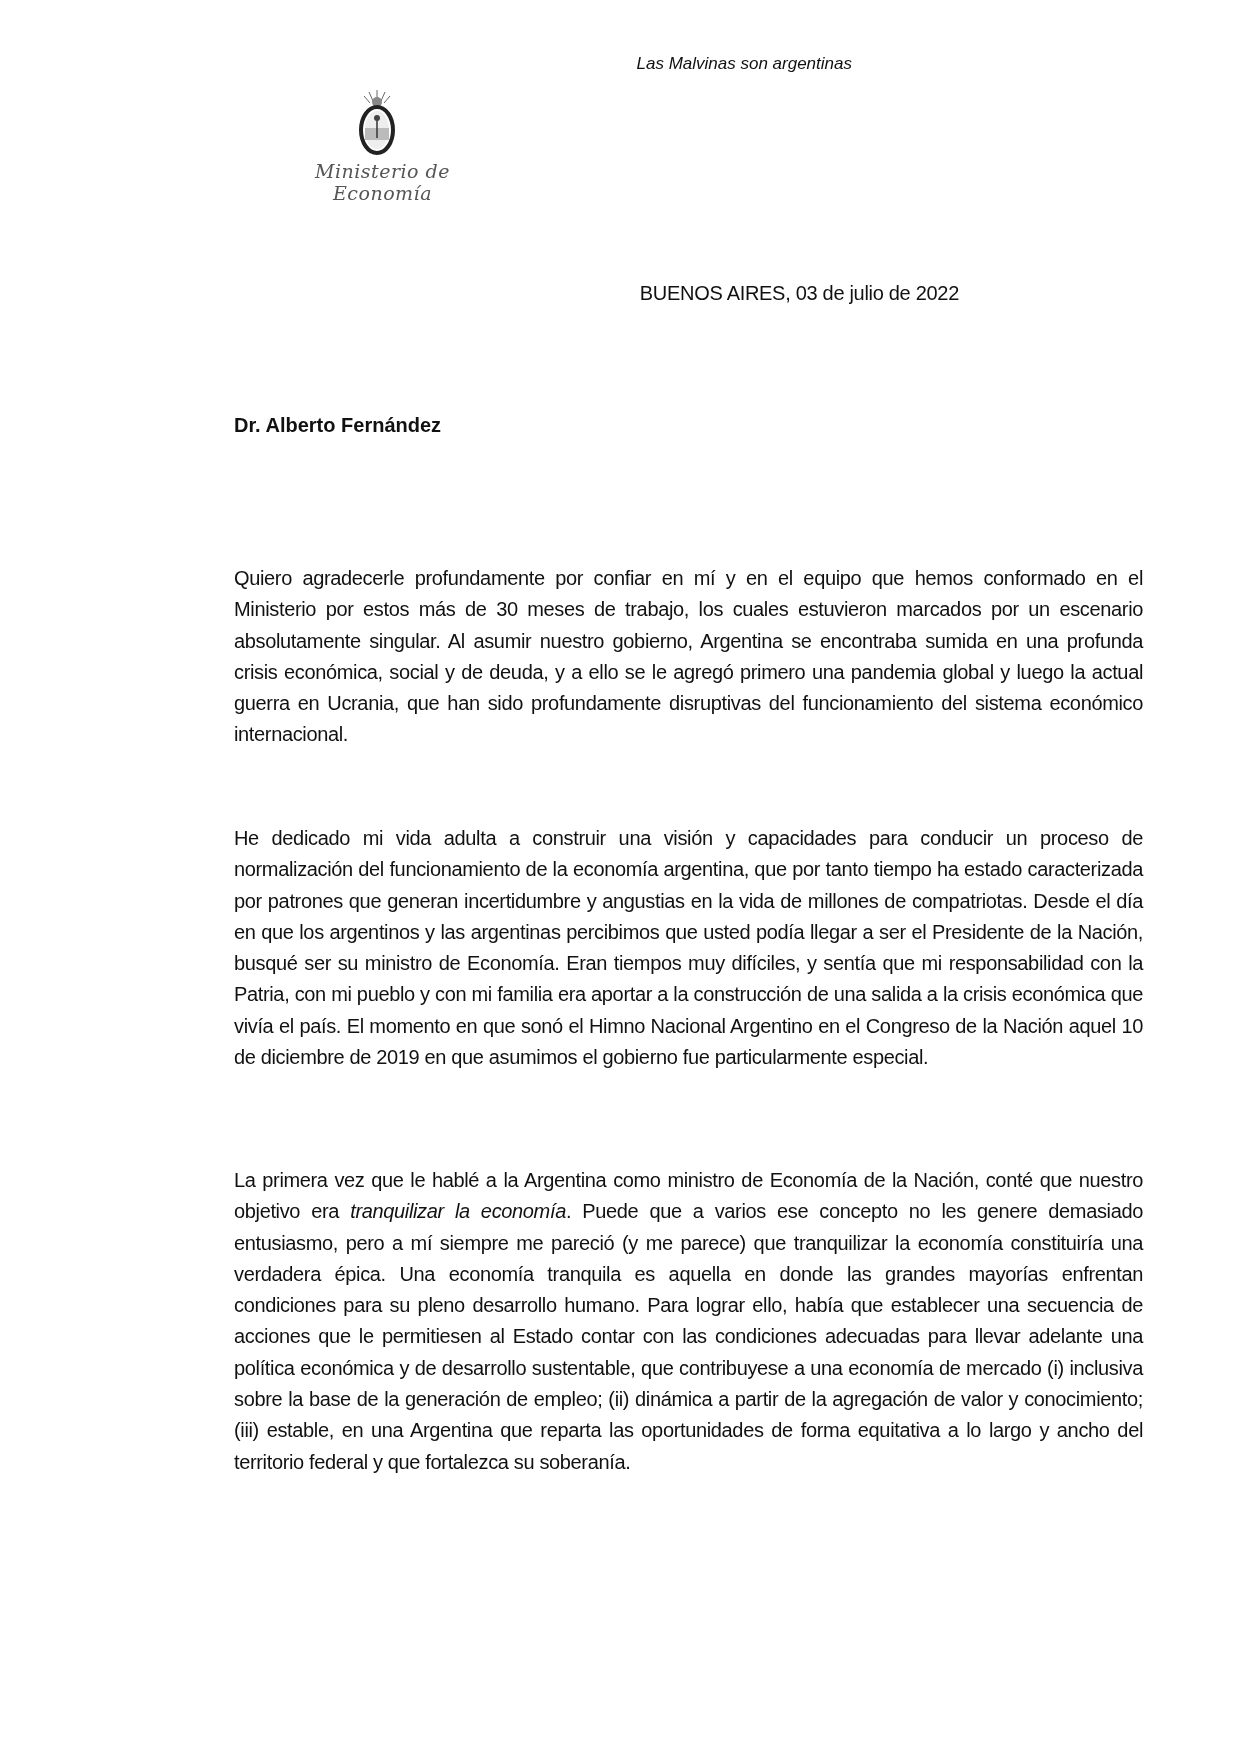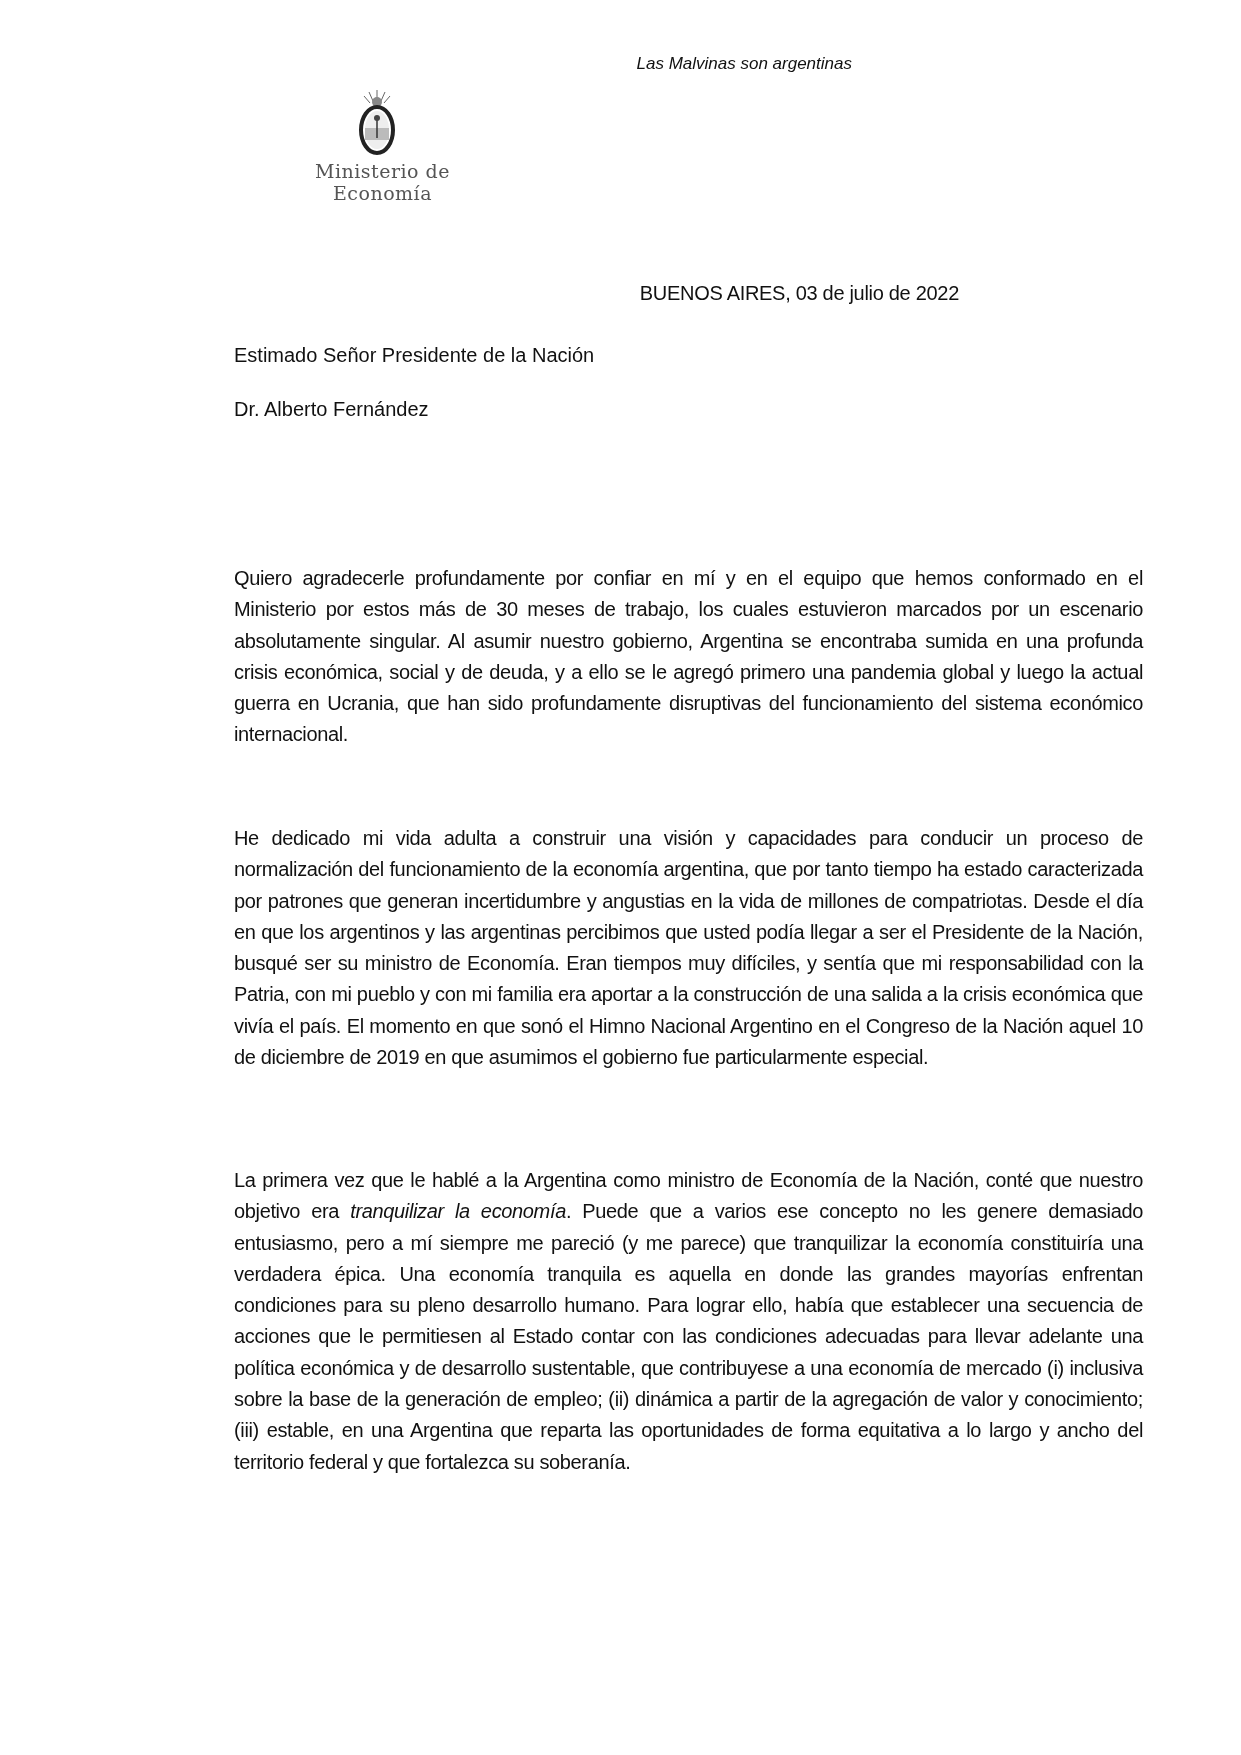--- a/index.html
+++ b/index.html
@@ -6,30 +6,30 @@
   body { width: 1241px; height: 1755px; position: relative; overflow: hidden; color: #111; }
   .page { position: absolute; left: 0; top: 0; width: 1057px; height: 1755px; background: #fff; }
   .motto {
     position: absolute; right: 205px; top: 54px;
     font-family: "Liberation Sans", sans-serif; font-style: italic; font-size: 17px; color: #111;
   }
   .logo { position: absolute; left: 275px; top: 88px; width: 215px; height: 110px; }
   .crest { position: absolute; left: 80px; top: 0; width: 44px; height: 70px; }
   .ministry {
     position: absolute; left: 0; top: 72px; width: 215px; text-align: center;
-    font-family: "DejaVu Serif", serif; font-size: 19px; color: #555; letter-spacing: 0.5px;
+    font-family: "DejaVu Serif", serif; font-style: italic; font-size: 19px; color: #555; letter-spacing: 0.5px;
   }
   .text {
     position: absolute; left: 234px; width: 909px;
     font-family: "Liberation Sans Narrow", "Liberation Sans", sans-serif;
     font-size: 20px; line-height: 31.3px; color: #111;
   }
   .date { position: absolute; top: 282px; right: 98px; font-family: "Liberation Sans", sans-serif; font-size: 20px; color:#111; letter-spacing:-0.3px; }
   .salutation { top: 340px; }
-  .addressee { top: 394px; font-weight: normal; }
+  .addressee { top: 410px; font-weight: bold; }
   .para { text-align: justify; letter-spacing: -0.35px; }
   .p1 { top: 505px; }
   .p2 { top: 563px; }
   .p3 { top: 823px; }
   .p4 { top: 1165px; }
   em { font-style: italic; }
 </style>
 </head>
 <body>
 
@@ -51,20 +51,19 @@
       <ellipse cx="22" cy="42" rx="12" ry="19" fill="#eee"></ellipse>
       <rect x="10" y="40" width="24" height="12" fill="#bbb"></rect>
       <line x1="22" y1="28" x2="22" y2="50" stroke="#333" stroke-width="1.5"></line>
       <circle cx="22" cy="30" r="3" fill="#444"></circle>
     </svg>
     <div class="ministry">Ministerio de Economía</div>
   </div>
 
   <div class="date">BUENOS AIRES, 03 de julio de 2022</div>
 
-  <div class="text salutation">Estimado Señor Presidente de la Nación</div>
   <div class="text addressee">Dr. Alberto Fernández</div>
 
   <p class="text para p2" style="margin:0">Quiero agradecerle profundamente por confiar en mí y en el equipo que hemos conformado en el Ministerio por estos más de 30 meses de trabajo, los cuales estuvieron marcados por un escenario absolutamente singular. Al asumir nuestro gobierno, Argentina se encontraba sumida en una profunda crisis económica, social y de deuda, y a ello se le agregó primero una pandemia global y luego la actual guerra en Ucrania, que han sido profundamente disruptivas del funcionamiento del sistema económico internacional.</p>
   <p class="text para p3" style="margin:0">He dedicado mi vida adulta a construir una visión y capacidades para conducir un proceso de normalización del funcionamiento de la economía argentina, que por tanto tiempo ha estado caracterizada por patrones que generan incertidumbre y angustias en la vida de millones de compatriotas. Desde el día en que los argentinos y las argentinas percibimos que usted podía llegar a ser el Presidente de la Nación, busqué ser su ministro de Economía. Eran tiempos muy difíciles, y sentía que mi responsabilidad con la Patria, con mi pueblo y con mi familia era aportar a la construcción de una salida a la crisis económica que vivía el país. El momento en que sonó el Himno Nacional Argentino en el Congreso de la Nación aquel 10 de diciembre de 2019 en que asumimos el gobierno fue particularmente especial.</p>
   <p class="text para p4" style="margin:0"><span>La primera vez que le hablé a la Argentina como ministro de Economía de la Nación, conté que nuestro objetivo era </span><em>tranquilizar la economía</em><span>. Puede que a varios ese concepto no les genere demasiado entusiasmo, pero a mí siempre me pareció (y me parece) que tranquilizar la economía constituiría una verdadera épica. Una economía tranquila es aquella en donde las grandes mayorías enfrentan condiciones para su pleno desarrollo humano. Para lograr ello, había que establecer una secuencia de acciones que le permitiesen al Estado contar con las condiciones adecuadas para llevar adelante una política económica y de desarrollo sustentable, que contribuyese a una economía de mercado (i) inclusiva sobre la base de la generación de empleo; (ii) dinámica a partir de la agregación de valor y conocimiento; (iii) estable, en una Argentina que reparta las oportunidades de forma equitativa a lo largo y ancho del territorio federal y que fortalezca su soberanía.</span></p>
 
 </div>
 
 </body></html>

